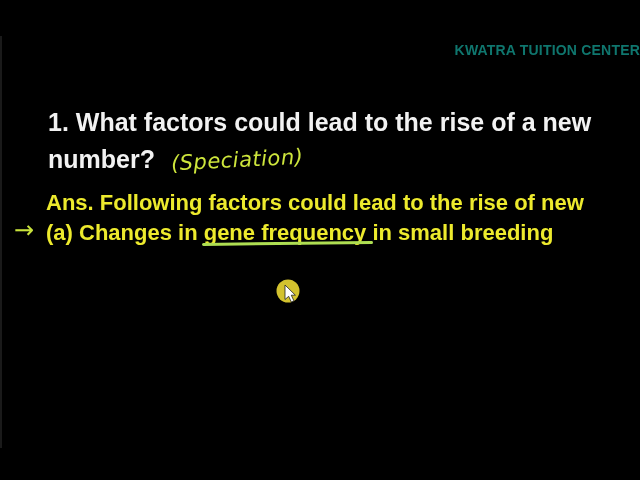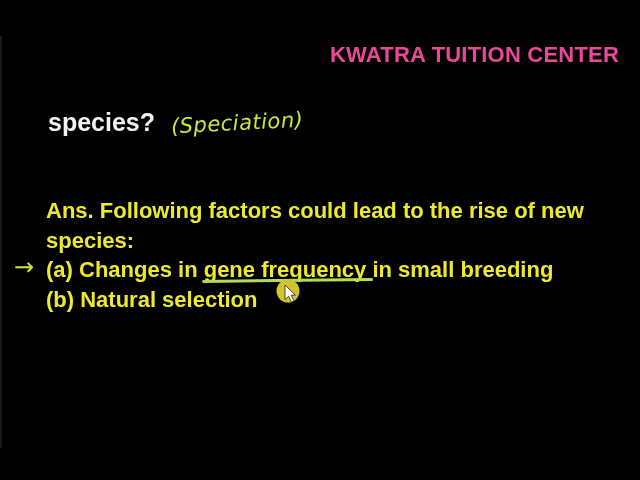--- a/index.html
+++ b/index.html
@@ -20,23 +20,23 @@
     position: absolute;
     left: 0;
     top: 36px;
     width: 2px;
     height: 412px;
     background: #1a1a1a;
   }
   .brand {
     position: absolute;
     top: 42px;
-    right: 21px;
-    color: #ec4899;
-    font-size: 22px;
+    right: 0;
+    color: #0f766e;
+    font-size: 14px;
     font-weight: bold;
     letter-spacing: 0.2px;
     white-space: nowrap;
   }
   .question {
     position: absolute;
     left: 48px;
     top: 104px;
     width: 566px;
     color: #f2f2f2;
@@ -54,21 +54,21 @@
     font-weight: normal;
     font-style: italic;
     font-family: "DejaVu Sans", sans-serif;
     margin-left: 16px;
     transform: rotate(-3deg) translateY(-1px);
     letter-spacing: 0.5px;
   }
   .answer {
     position: absolute;
     left: 46px;
-    top: 196px;
+    top: 188px;
     width: 560px;
     color: #edea2d;
     font-size: 22px;
     font-weight: bold;
     line-height: 29.5px;
   }
   .answer-line {
     position: relative;
     white-space: nowrap;
   }
@@ -108,32 +108,31 @@
 </head>
 <body>
 
 <div class="slide">
 
   <div class="edge-artifact"></div>
 
   <div class="brand">KWATRA TUITION CENTER</div>
 
   <div class="question">
+    <div>1. What factors could lead to the rise of a new</div>
     <div class="question-line2">
-      <span>species?</span><span class="annotation">(Speciation)</span>
+      <span>number?</span><span class="annotation">(Speciation)</span>
     </div>
   </div>
 
   <div class="answer">
     <div class="answer-line">Ans. Following factors could lead to the rise of new</div>
-    <div class="answer-line">species:</div>
     <div class="answer-line">
       <span class="hand-arrow">→</span><span>(a) Changes in </span><span class="underlined">gene frequency</span><span> in small breeding</span>
     </div>
-    <div class="answer-line">(b) Natural selection</div>
   </div>
 
   <div class="cursor-wrap">
     <svg width="30" height="30" viewBox="0 0 30 30">
       <circle cx="12" cy="12" r="11.5" fill="#d3c22e"></circle>
       <g transform="translate(9,6)">
         <polygon points="0,0 0,14.5 3.7,11.3 6.3,17 8.9,15.8 6.3,10.2 10.4,10.2" fill="#ffffff" stroke="#222222" stroke-width="0.8"></polygon>
       </g>
     </svg>
   </div>

